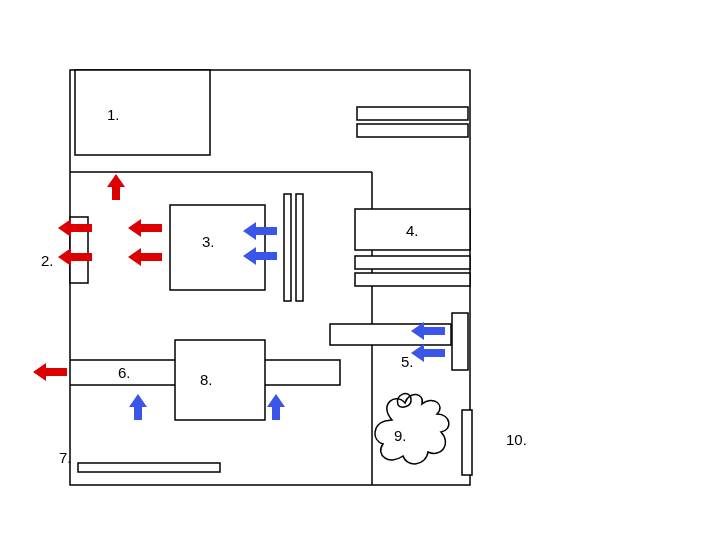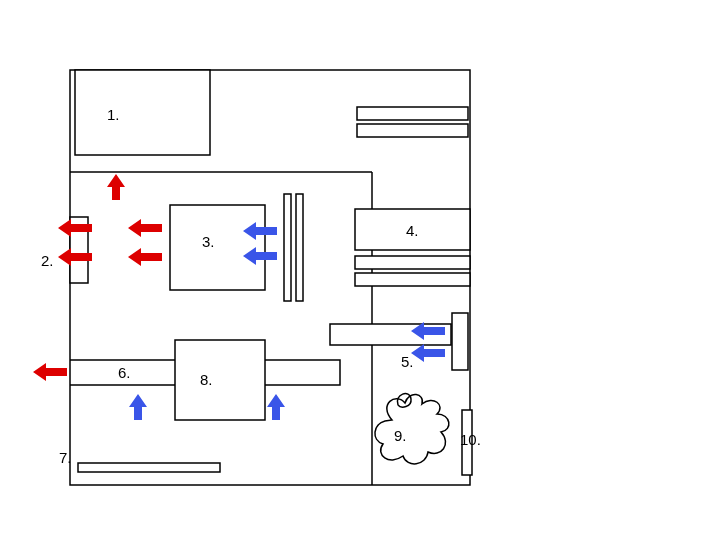--- a/index.html
+++ b/index.html
@@ -79,15 +79,15 @@
 
   <div class="lbl" style="left:107px; top:106px;">1.</div>
   <div class="lbl" style="left:41px;  top:252px;">2.</div>
   <div class="lbl" style="left:202px; top:233px;">3.</div>
   <div class="lbl" style="left:406px; top:222px;">4.</div>
   <div class="lbl" style="left:401px; top:353px;">5.</div>
   <div class="lbl" style="left:118px; top:364px;">6.</div>
   <div class="lbl" style="left:59px;  top:449px;">7.</div>
   <div class="lbl" style="left:200px; top:371px;">8.</div>
   <div class="lbl" style="left:394px; top:427px;">9.</div>
-  <div class="lbl" style="left:460px; top:431px;">10.</div>
+  <div class="lbl" style="left:506px; top:431px;">10.</div>
 
 </div>
 
 </body></html>

